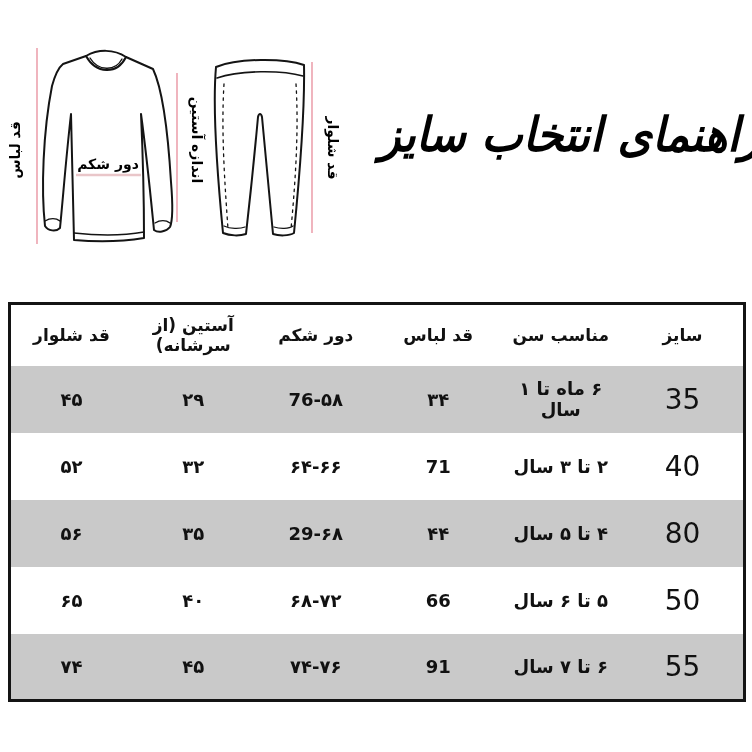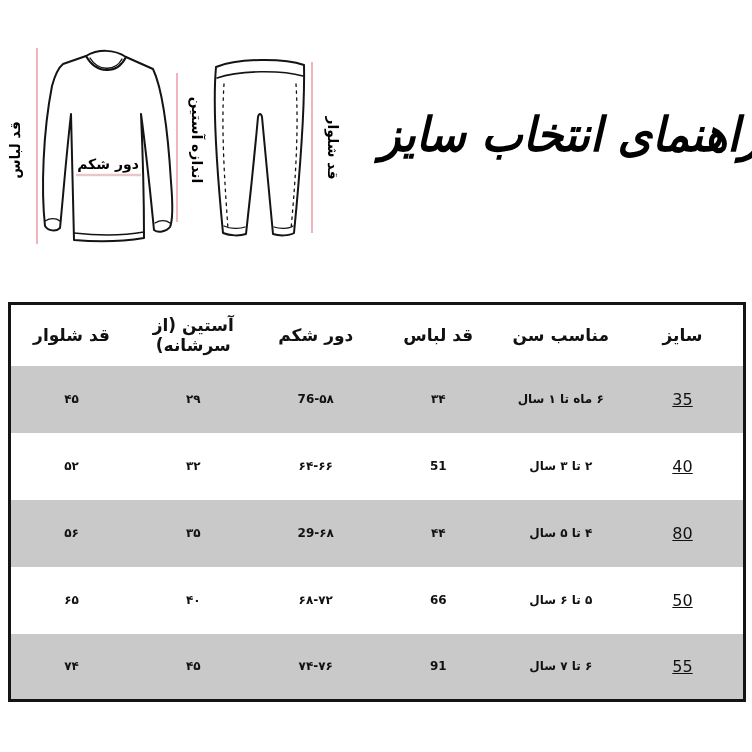--- a/index.html
+++ b/index.html
@@ -29,22 +29,22 @@
     border:3px solid #141414;border-collapse:collapse;
     direction:rtl;table-layout:fixed;background:#fff;
   }
   .size-table th,.size-table td{
     text-align:center;vertical-align:middle;padding:0;
     font-weight:bold;font-size:17px;color:#111;
   }
   .size-table thead tr{height:62px;background:#ffffff;}
   .size-table tbody tr{height:67px;}
   .size-table tbody tr.stripe{background:var(--stripe);}
-  td.c-size{font-weight:400;font-size:16px;direction:ltr;text-decoration:underline;}
-  td.c-num{font-size:12px;}
+  td.c-size{font-weight:400;font-size:28px;direction:ltr;}
+  td.c-num{font-size:18px;}
   td.num-ltr{direction:ltr;unicode-bidi:isolate;}
   svg text{font-family:"DejaVu Sans", sans-serif;}
   .m-label{font-size:14px;font-weight:bold;fill:#000;}
 </style>
 </head>
 <body>
 
 <div class="diagram-wrap">
   <svg width="360" height="292" viewBox="0 0 360 292">
 
@@ -118,21 +118,21 @@
       <td class="c-size">35</td>
       <td class="c-num">۶ ماه تا ۱ سال</td>
       <td class="c-num">۳۴</td>
       <td class="c-num num-ltr">76-۵۸</td>
       <td class="c-num">۲۹</td>
       <td class="c-num">۴۵</td>
     </tr>
     <tr>
       <td class="c-size">40</td>
       <td class="c-num">۲ تا ۳ سال</td>
-      <td class="c-num">51</td>
+      <td class="c-num">71</td>
       <td class="c-num num-ltr">۶۴-۶۶</td>
       <td class="c-num">۳۲</td>
       <td class="c-num">۵۲</td>
     </tr>
     <tr class="stripe">
       <td class="c-size">80</td>
       <td class="c-num">۴ تا ۵ سال</td>
       <td class="c-num">۴۴</td>
       <td class="c-num num-ltr">29-۶۸</td>
       <td class="c-num">۳۵</td>

